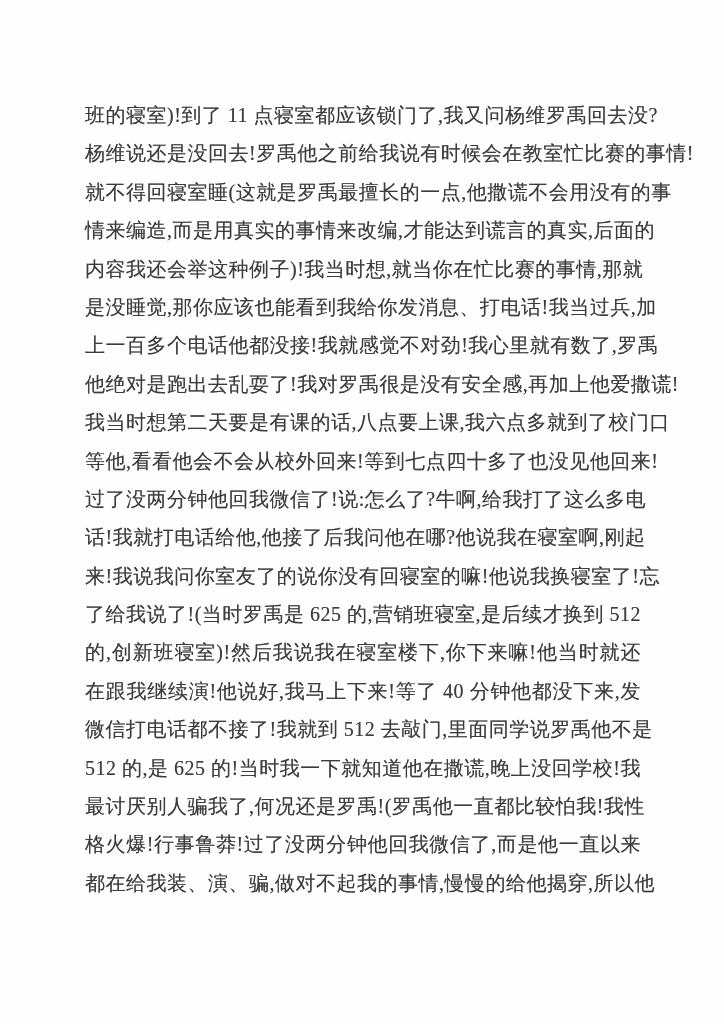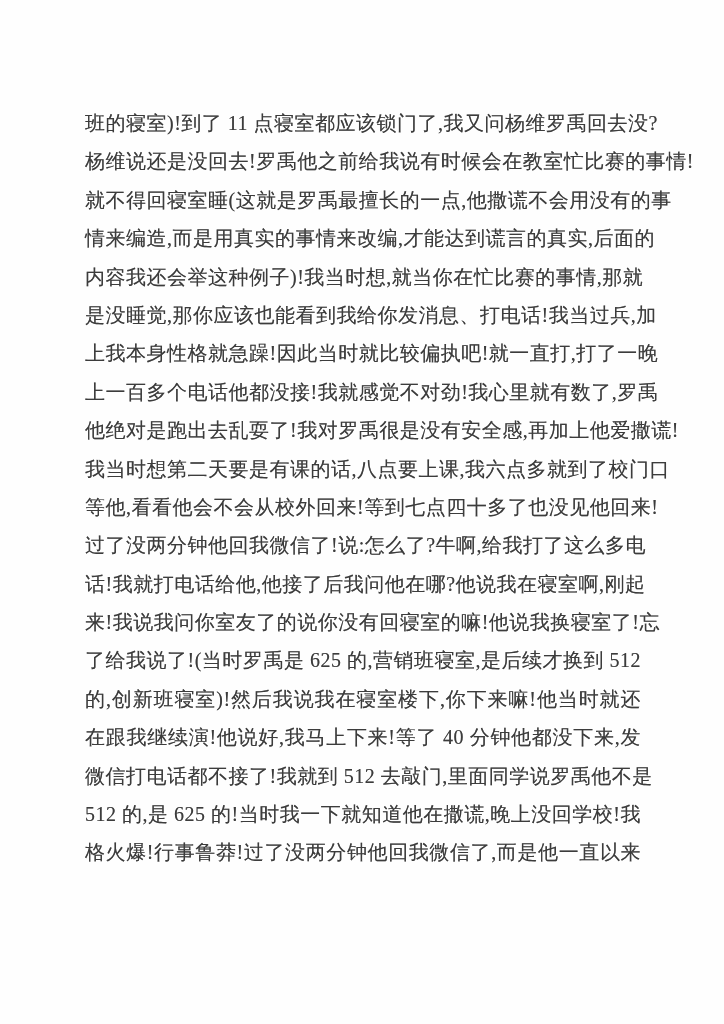--- a/index.html
+++ b/index.html
@@ -18,21 +18,21 @@
     position: absolute;
     left: 0;
     top: 0;
     width: 724px;
     height: 1024px;
     background: #fefefe;
   }
   .text-block {
     position: absolute;
     left: 85px;
-    top: 104px;
+    top: 96px;
     width: 556px;
   }
   .text-line {
     height: 38.4px;
     line-height: 38.4px;
     font-size: 20px;
     color: #3c3c3c;
     text-align: justify;
     text-align-last: justify;
     -moz-text-align-last: justify;
@@ -46,28 +46,29 @@
 <body>
 
 <div class="page">
   <div class="text-block">
       <div class="text-line">班的寝室)!到了 11 点寝室都应该锁门了,我又问杨维罗禹回去没?</div>
       <div class="text-line">杨维说还是没回去!罗禹他之前给我说有时候会在教室忙比赛的事情!</div>
       <div class="text-line">就不得回寝室睡(这就是罗禹最擅长的一点,他撒谎不会用没有的事</div>
       <div class="text-line">情来编造,而是用真实的事情来改编,才能达到谎言的真实,后面的</div>
       <div class="text-line">内容我还会举这种例子)!我当时想,就当你在忙比赛的事情,那就</div>
       <div class="text-line">是没睡觉,那你应该也能看到我给你发消息、打电话!我当过兵,加</div>
-      <div class="text-line">上我本身性格就急躁!因此当时就比较偏执吧!就一直打,打了一晚</div>
       <div class="text-line">上一百多个电话他都没接!我就感觉不对劲!我心里就有数了,罗禹</div>
       <div class="text-line">他绝对是跑出去乱耍了!我对罗禹很是没有安全感,再加上他爱撒谎!</div>
       <div class="text-line">我当时想第二天要是有课的话,八点要上课,我六点多就到了校门口</div>
       <div class="text-line">等他,看看他会不会从校外回来!等到七点四十多了也没见他回来!</div>
       <div class="text-line">过了没两分钟他回我微信了!说:怎么了?牛啊,给我打了这么多电</div>
       <div class="text-line">话!我就打电话给他,他接了后我问他在哪?他说我在寝室啊,刚起</div>
       <div class="text-line">来!我说我问你室友了的说你没有回寝室的嘛!他说我换寝室了!忘</div>
       <div class="text-line">了给我说了!(当时罗禹是 625 的,营销班寝室,是后续才换到 512</div>
       <div class="text-line">的,创新班寝室)!然后我说我在寝室楼下,你下来嘛!他当时就还</div>
       <div class="text-line">在跟我继续演!他说好,我马上下来!等了 40 分钟他都没下来,发</div>
       <div class="text-line">微信打电话都不接了!我就到 512 去敲门,里面同学说罗禹他不是</div>
       <div class="text-line">512 的,是 625 的!当时我一下就知道他在撒谎,晚上没回学校!我</div>
+      <div class="text-line">最讨厌别人骗我了,何况还是罗禹!(罗禹他一直都比较怕我!我性</div>
       <div class="text-line">格火爆!行事鲁莽!过了没两分钟他回我微信了,而是他一直以来</div>
+      <div class="text-line">都在给我装、演、骗,做对不起我的事情,慢慢的给他揭穿,所以他</div>
     </div>
 </div>
 
 </body></html>

